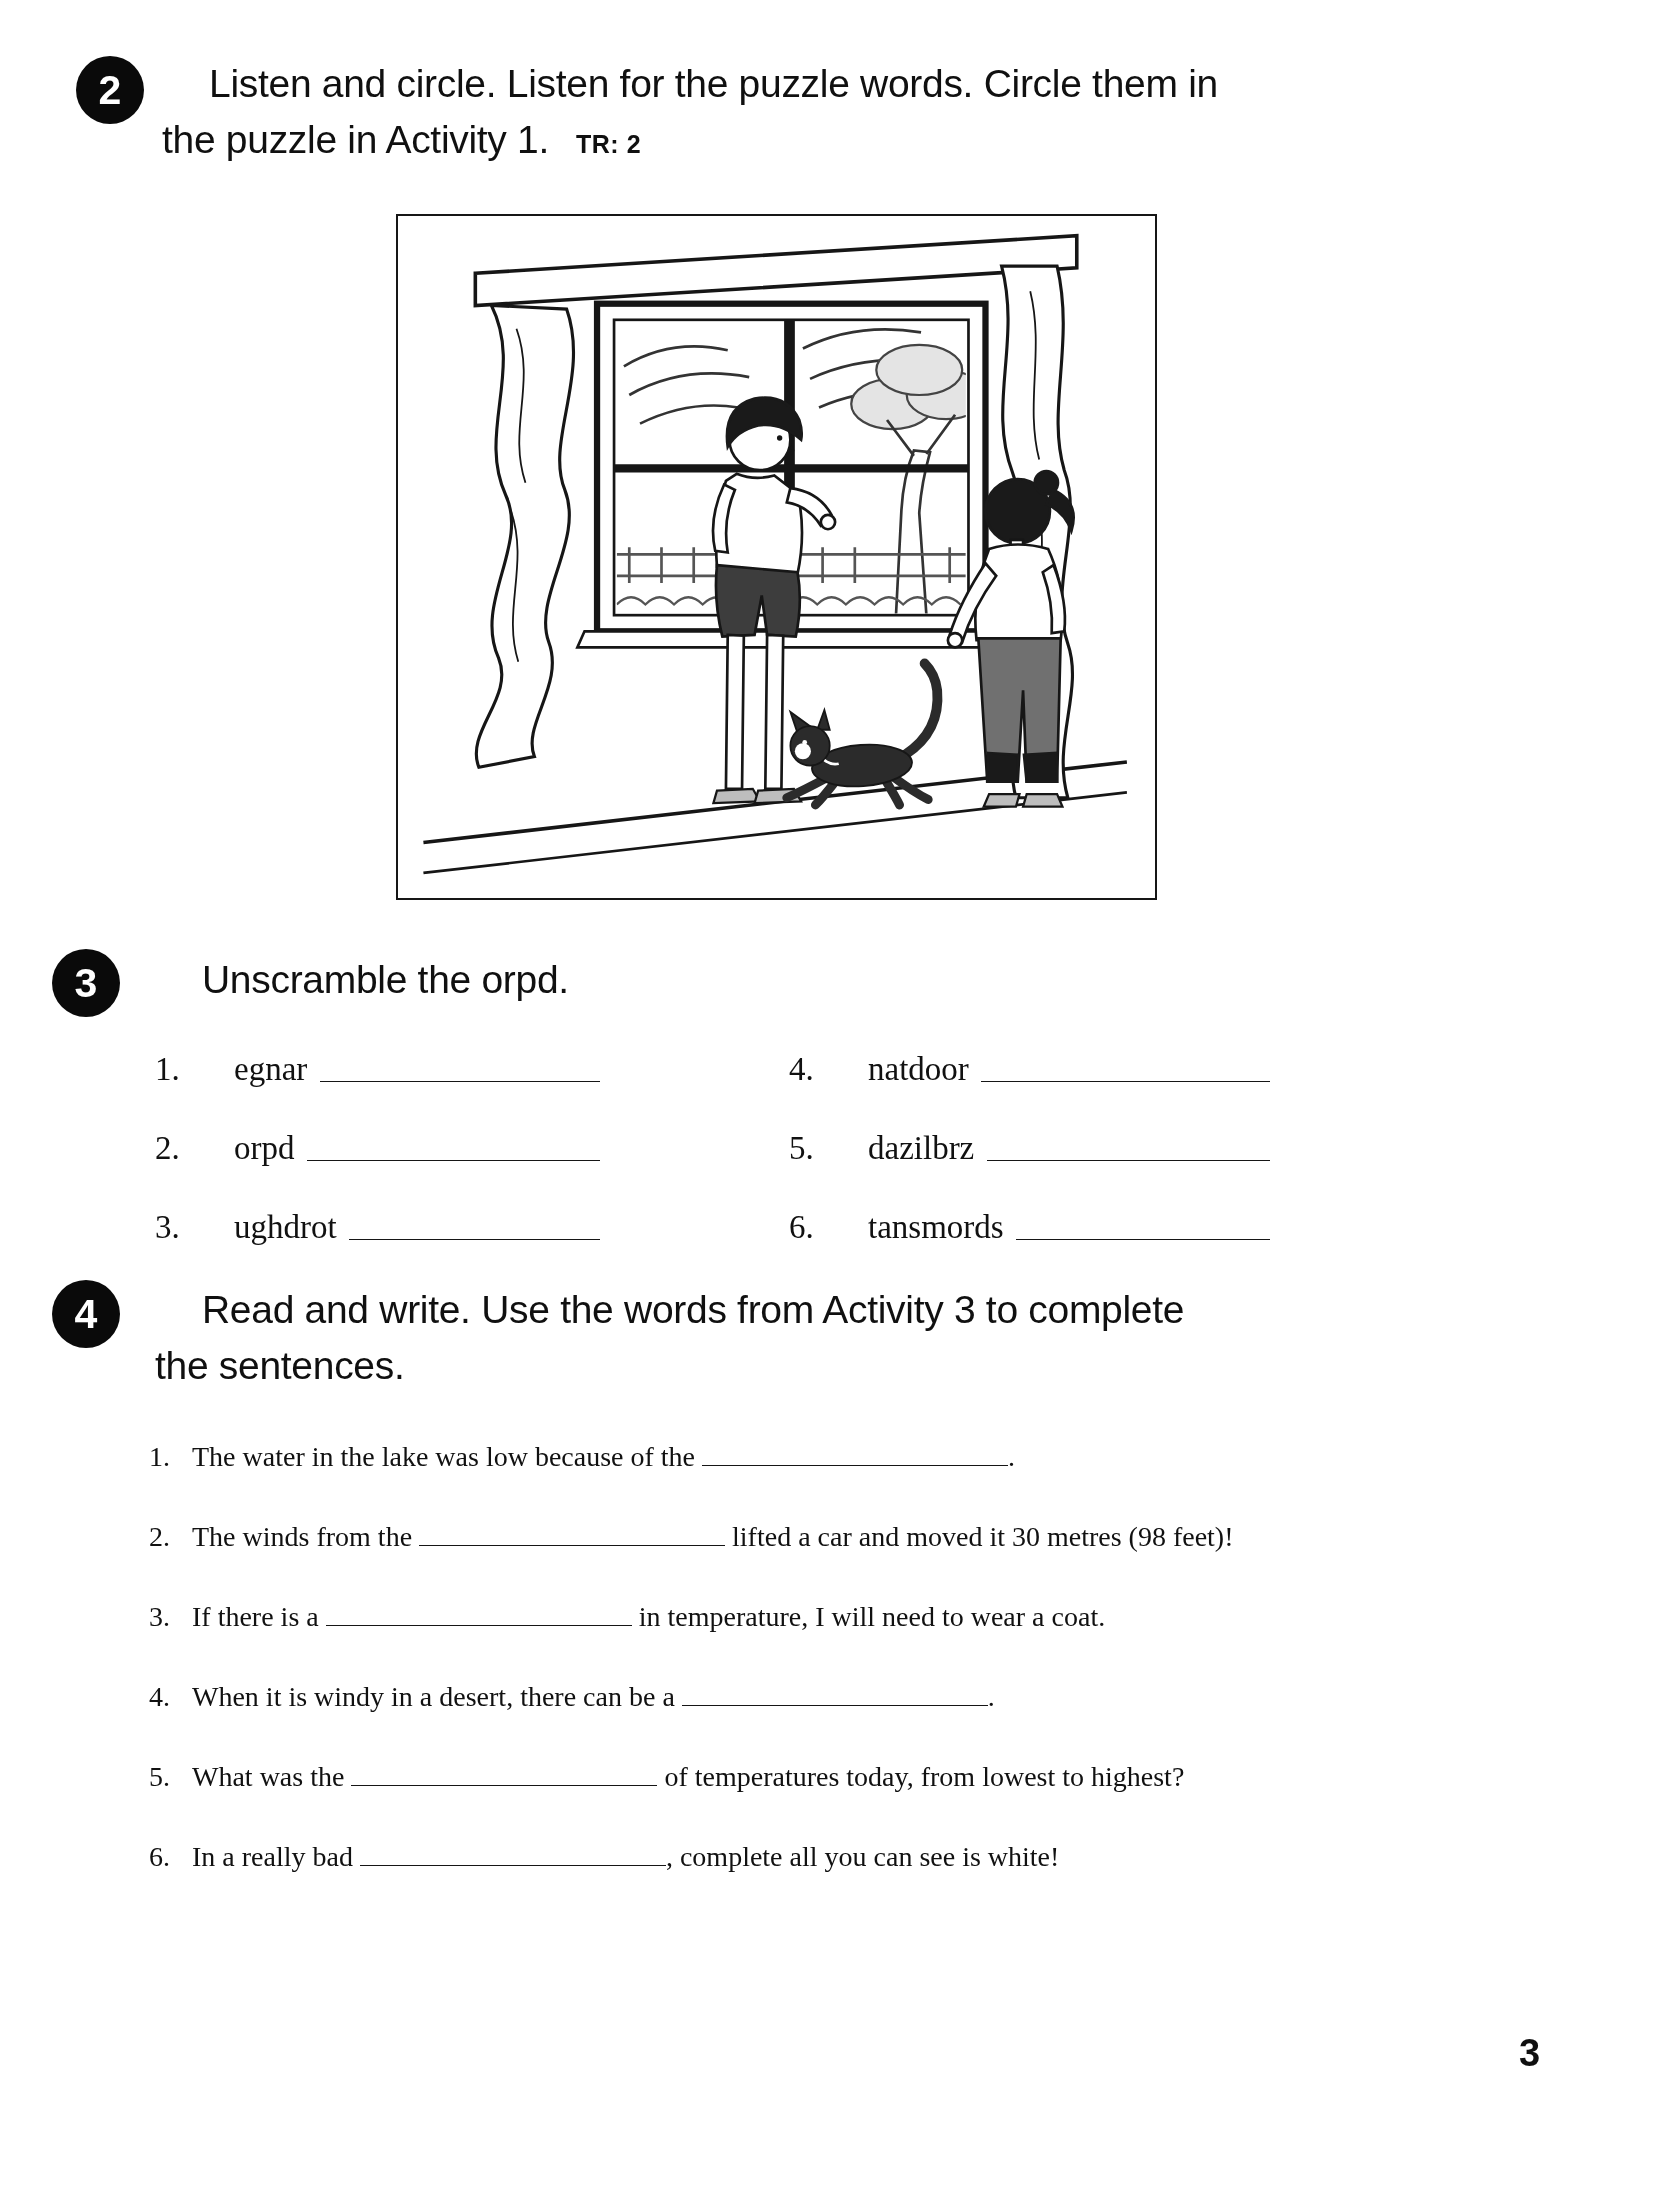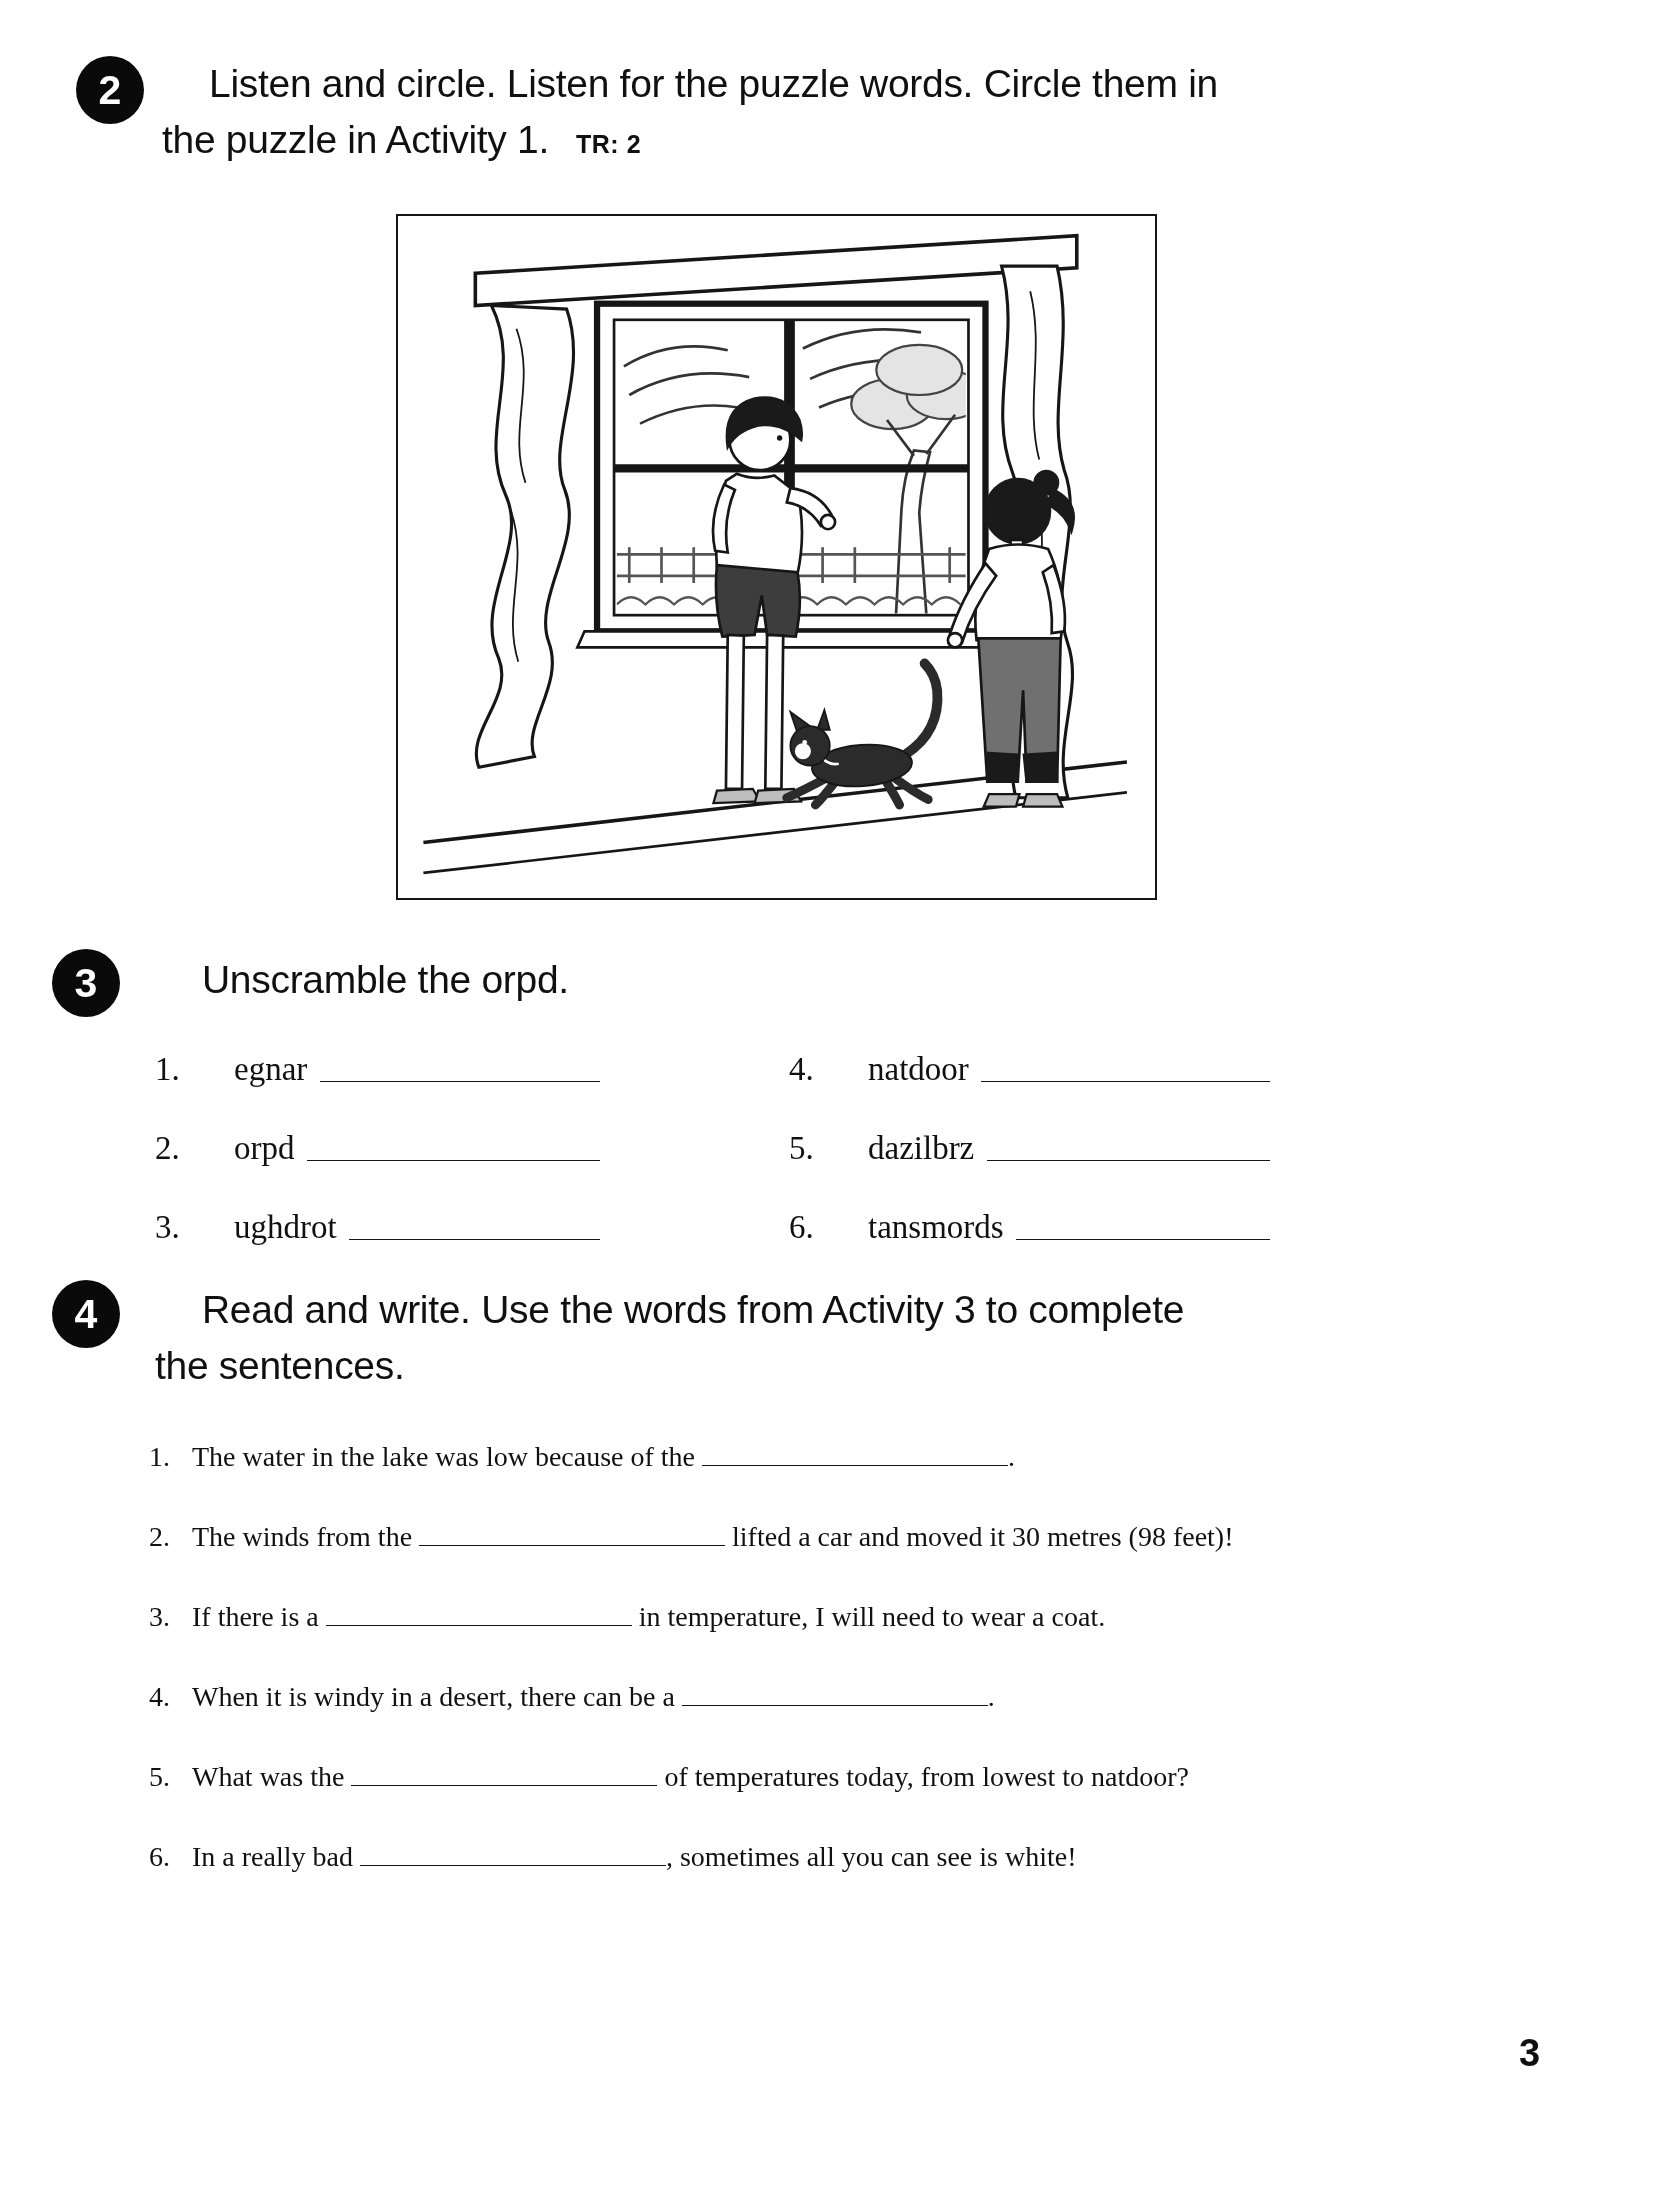--- a/index.html
+++ b/index.html
@@ -234,19 +234,19 @@
   <div class="activity-heading" style="left:155px; top:1282px; width:1260px;">
     <div><b>Read and write.</b> <span>Use the words from Activity 3 to complete</span></div>
     <div><span>the sentences.</span></div>
   </div>
 
   <div class="sentences">
     <div class="sentence"><span class="num">1.</span><span>The water in the lake was low because of the</span> <span class="blank"></span><span>.</span></div>
     <div class="sentence"><span class="num">2.</span><span>The winds from the</span> <span class="blank"></span><span> lifted a car and moved it 30 metres (98 feet)!</span></div>
     <div class="sentence"><span class="num">3.</span><span>If there is a</span> <span class="blank"></span><span> in temperature, I will need to wear a coat.</span></div>
     <div class="sentence"><span class="num">4.</span><span>When it is windy in a desert, there can be a</span> <span class="blank"></span><span>.</span></div>
-    <div class="sentence"><span class="num">5.</span><span>What was the</span> <span class="blank"></span><span> of temperatures today, from lowest to natdoor?</span></div>
-    <div class="sentence"><span class="num">6.</span><span>In a really bad</span> <span class="blank"></span><span>, sometimes all you can see is white!</span></div>
+    <div class="sentence"><span class="num">5.</span><span>What was the</span> <span class="blank"></span><span> of temperatures today, from lowest to highest?</span></div>
+    <div class="sentence"><span class="num">6.</span><span>In a really bad</span> <span class="blank"></span><span>, complete all you can see is white!</span></div>
   </div>
 
   <div class="page-number">3</div>
 </div>
 
 
 </body></html>

